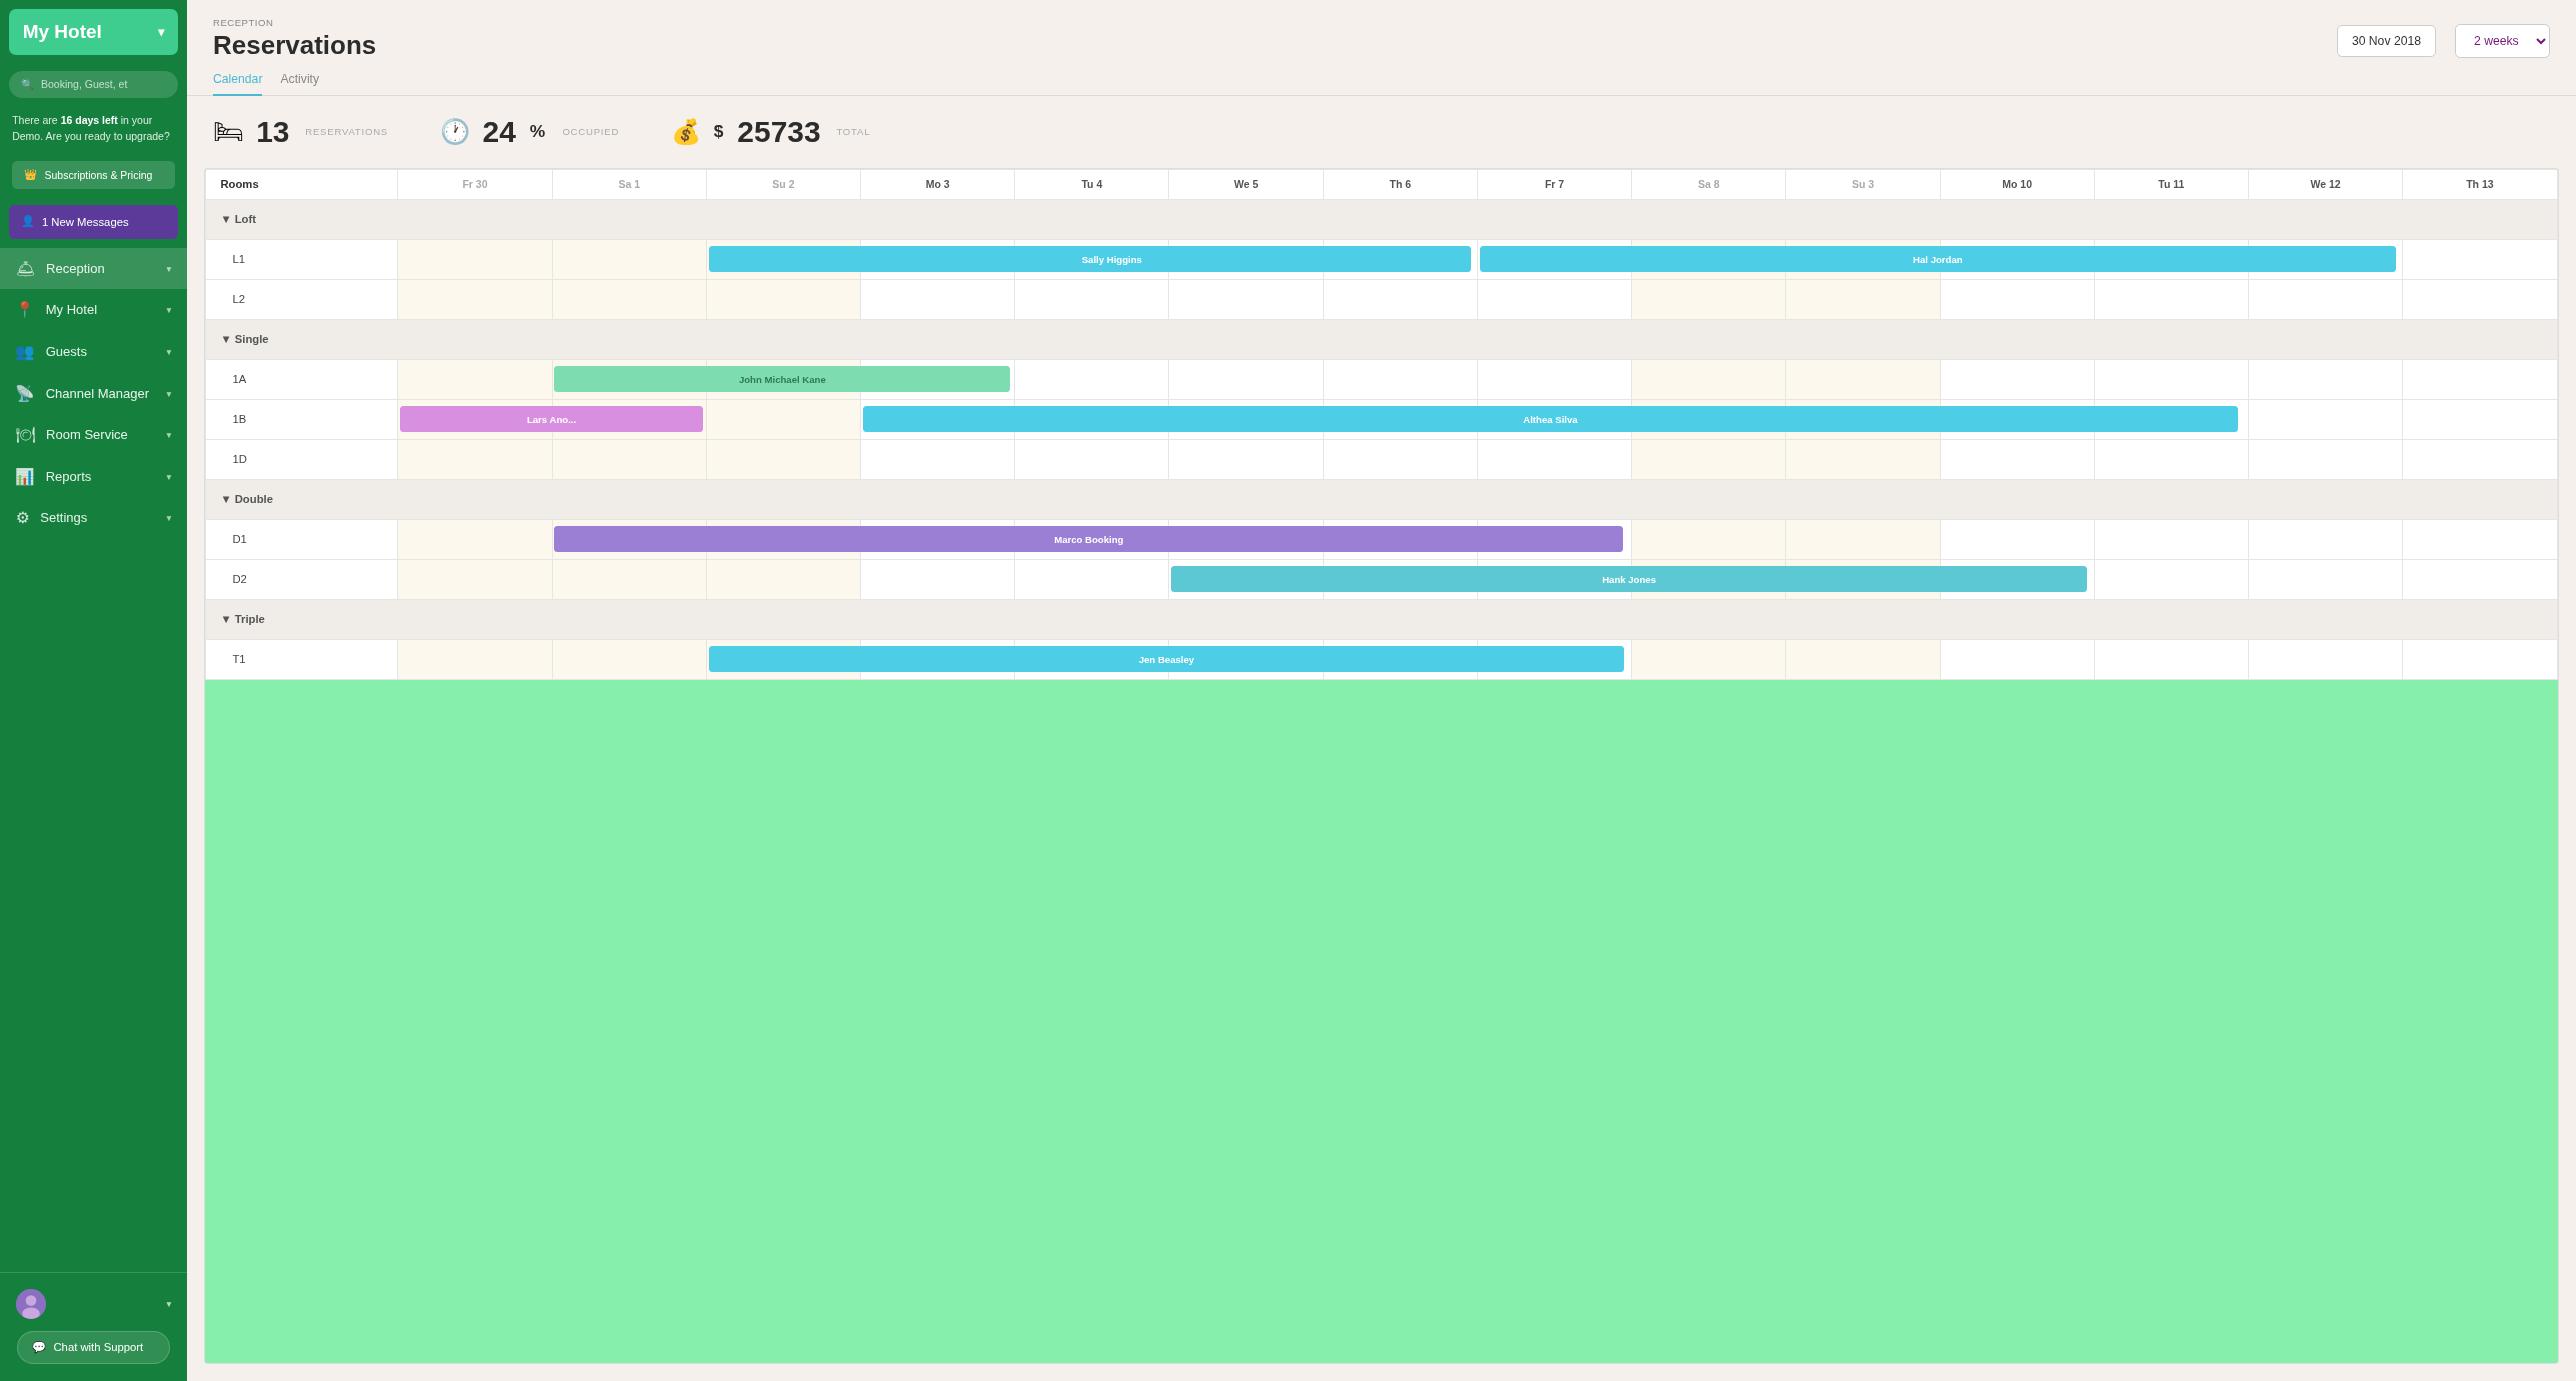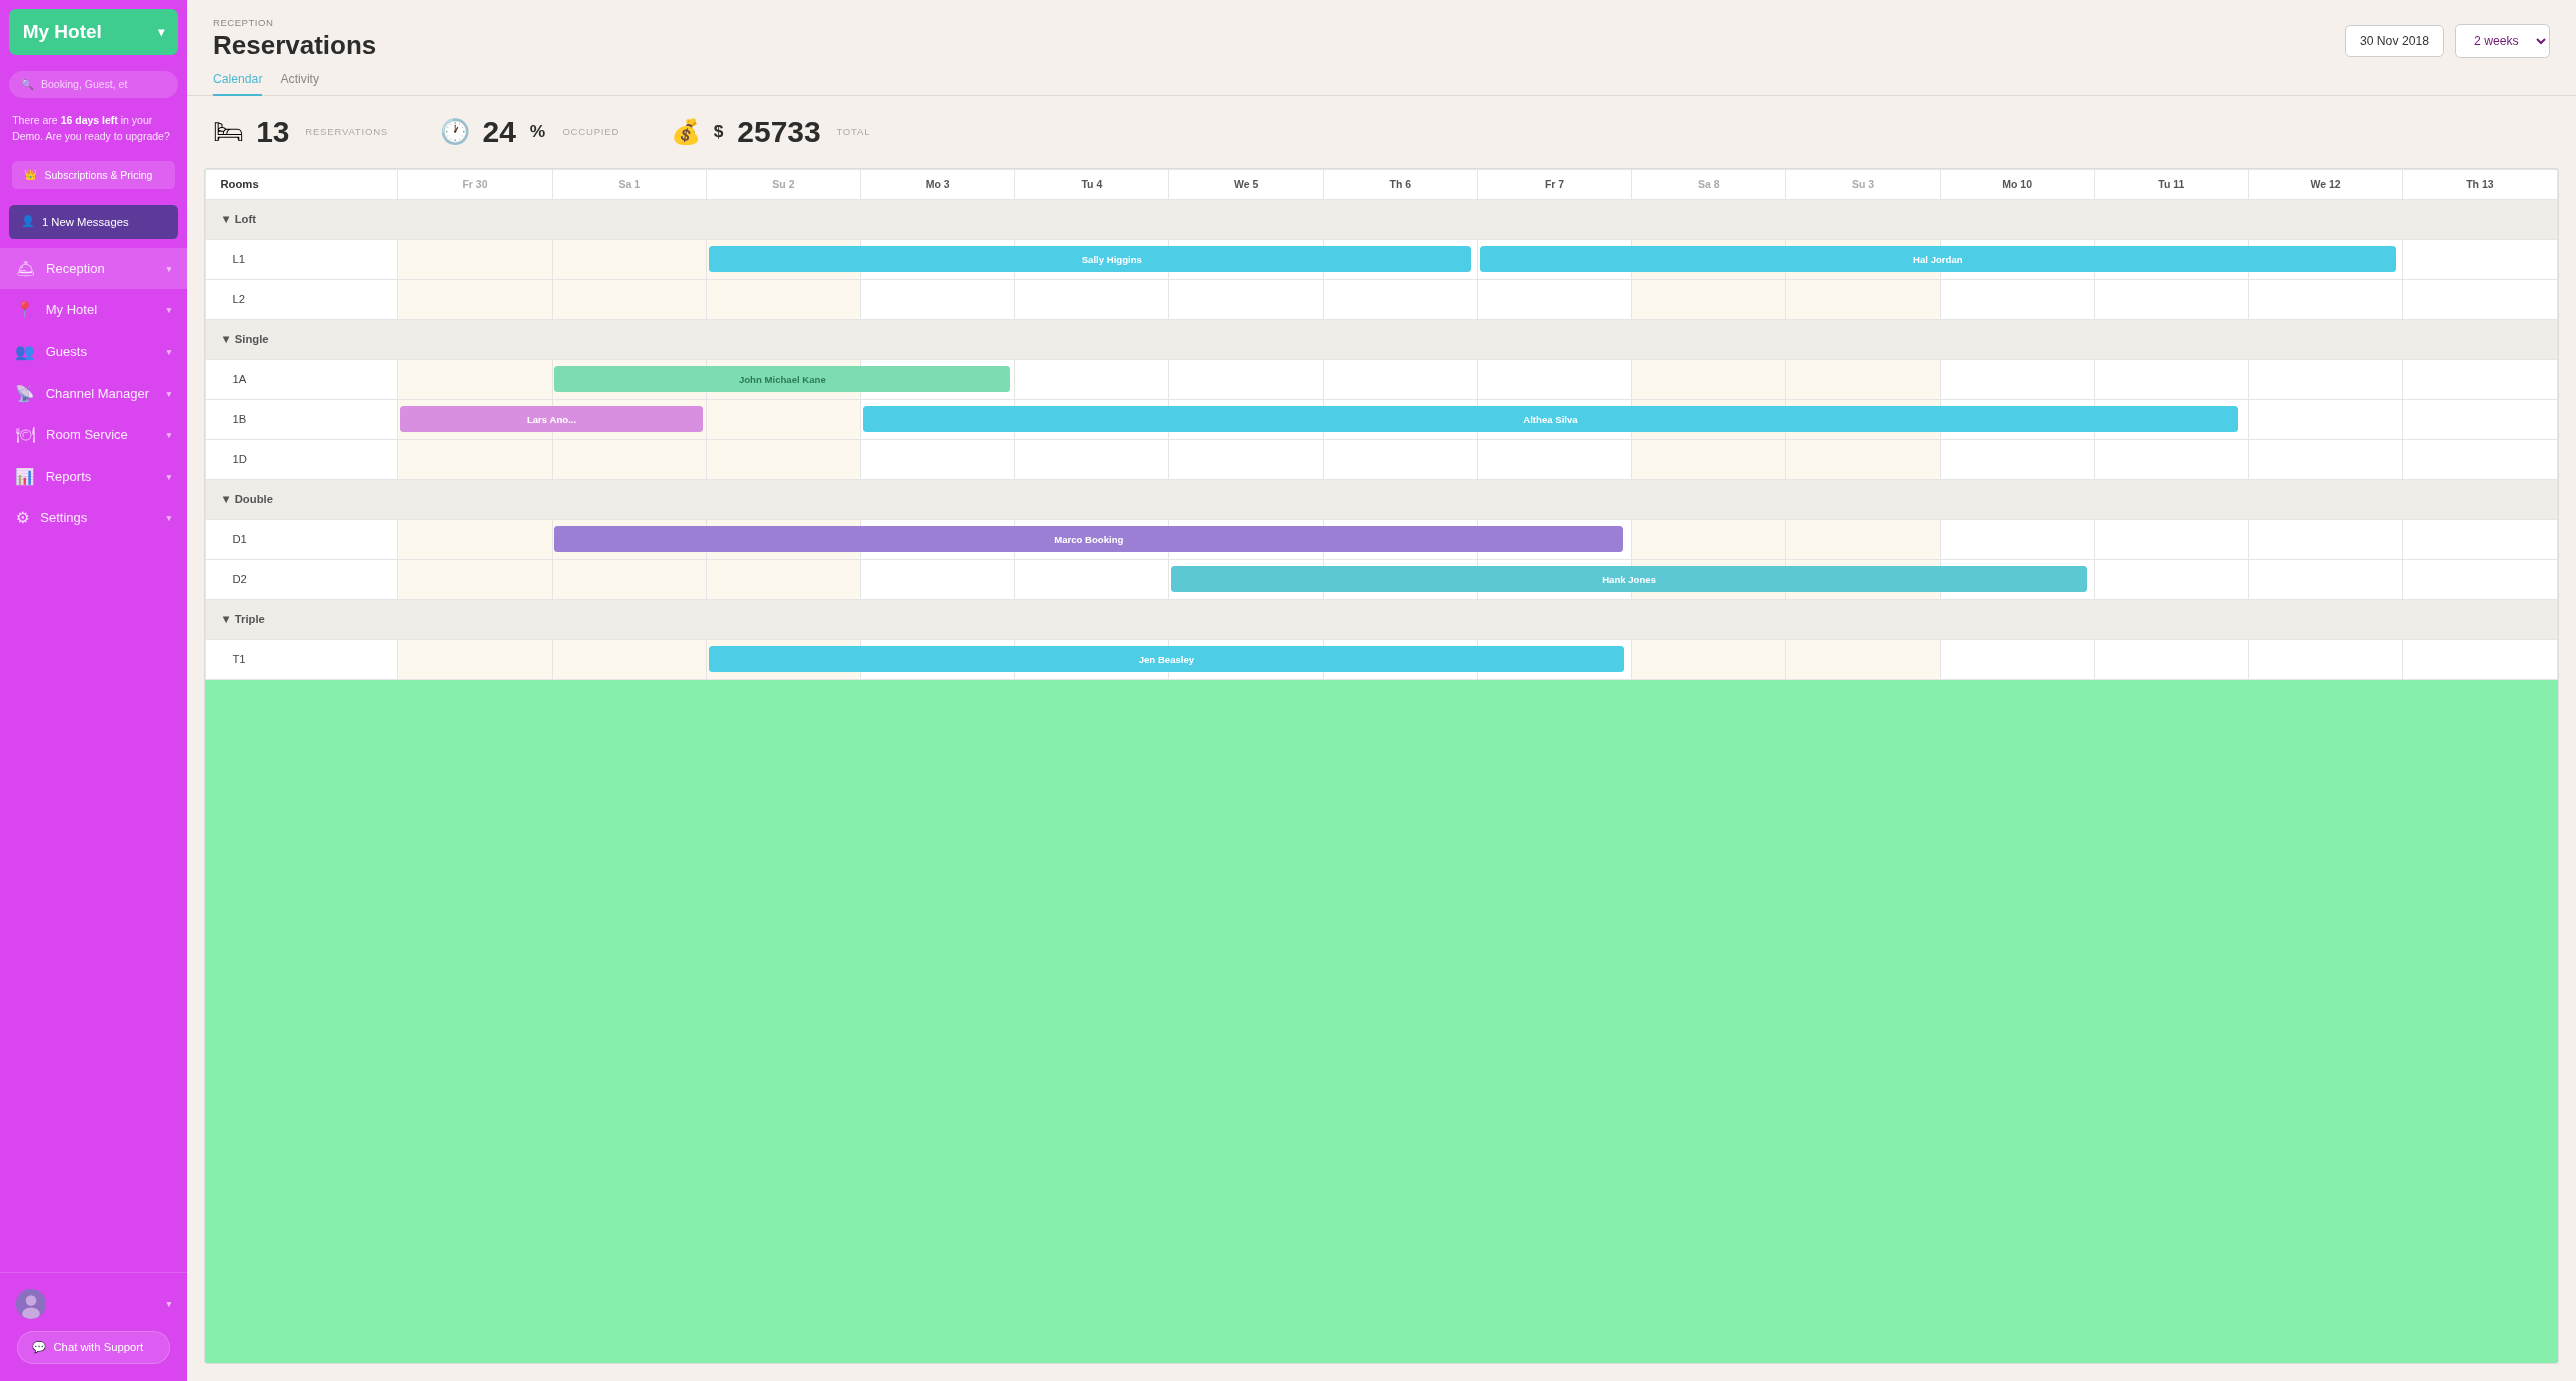--- a/index.html
+++ b/index.html
@@ -2,21 +2,21 @@
 <html style="font-size:14px"><head>
   <meta charset="utf-8">
   <style>
     * { box-sizing: border-box; margin: 0; padding: 0; }
     body { font-family: -apple-system, BlinkMacSystemFont, 'Segoe UI', sans-serif; display: flex; height: 100vh; overflow: hidden; background: #f5f0eb; }
 
     
     #sidebar {
       width: 187px;
       min-width: 187px;
-      background: #d946ef;
+      background: #15803d;
       display: flex;
       flex-direction: column;
       color: white;
       height: 100vh;
       overflow-y: auto;
     }
     #hotel-header {
       background: #3ecc8f;
       margin: 8.7px;
       border-radius: 7px;
@@ -136,21 +136,21 @@
       background: #f5f0eb;
     }
     #top-header {
       padding: 17.4px 26px 0;
       display: flex;
       align-items: flex-start;
       justify-content: space-between;
     }
     .breadcrumb { font-size: 9.6px; color: #888; text-transform: uppercase; letter-spacing: 0.05em; }
     .page-title { font-size: 26px; font-weight: 700; color: #2c2c2c; margin-top: 1.7px; }
-    .header-controls { display: flex; gap: 11px; align-items: center; margin-top: 7px; }
+    .header-controls { display: flex; gap: 19px; align-items: center; margin-top: 7px; }
     .date-picker {
       border: 0.9px solid #ccc;
       border-radius: 5.2px;
       padding: 7.8px 14px;
       background: white;
       font-size: 12.2px;
       cursor: pointer;
       color: #333;
     }
     .view-select {

